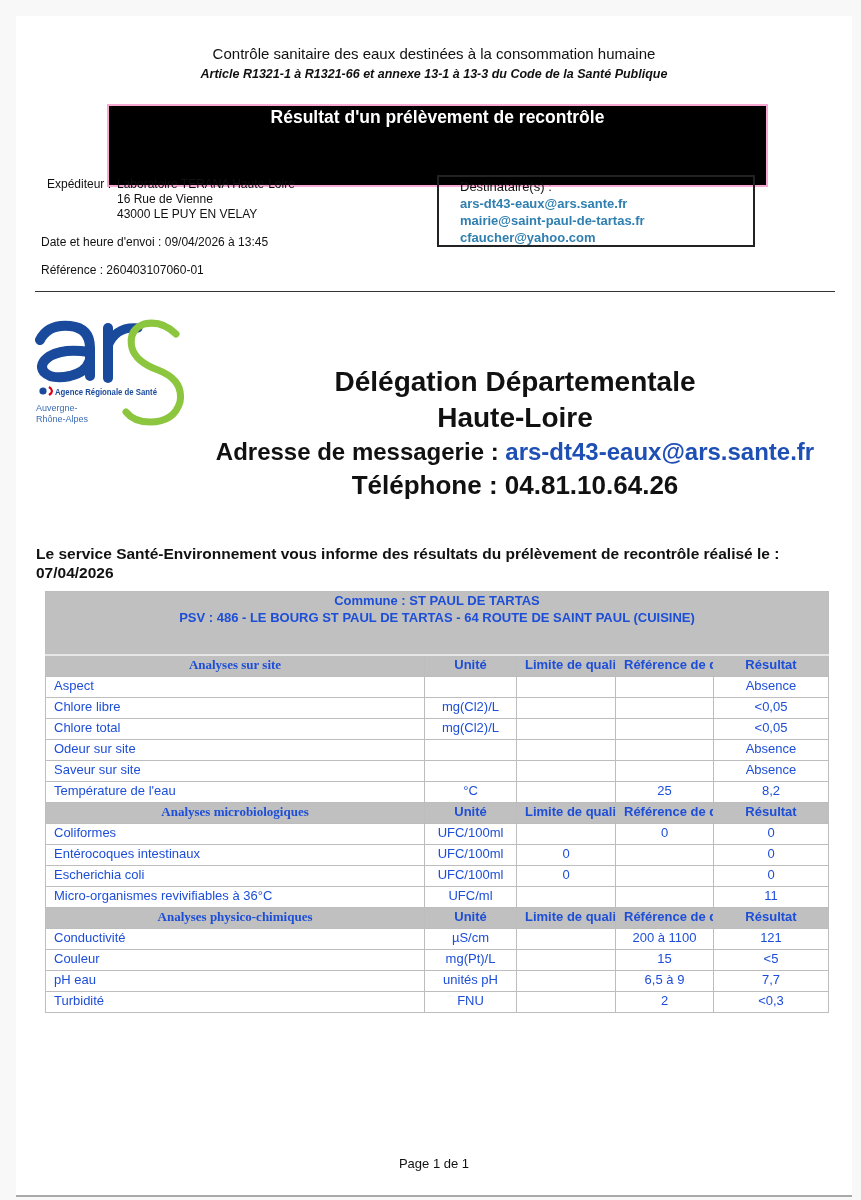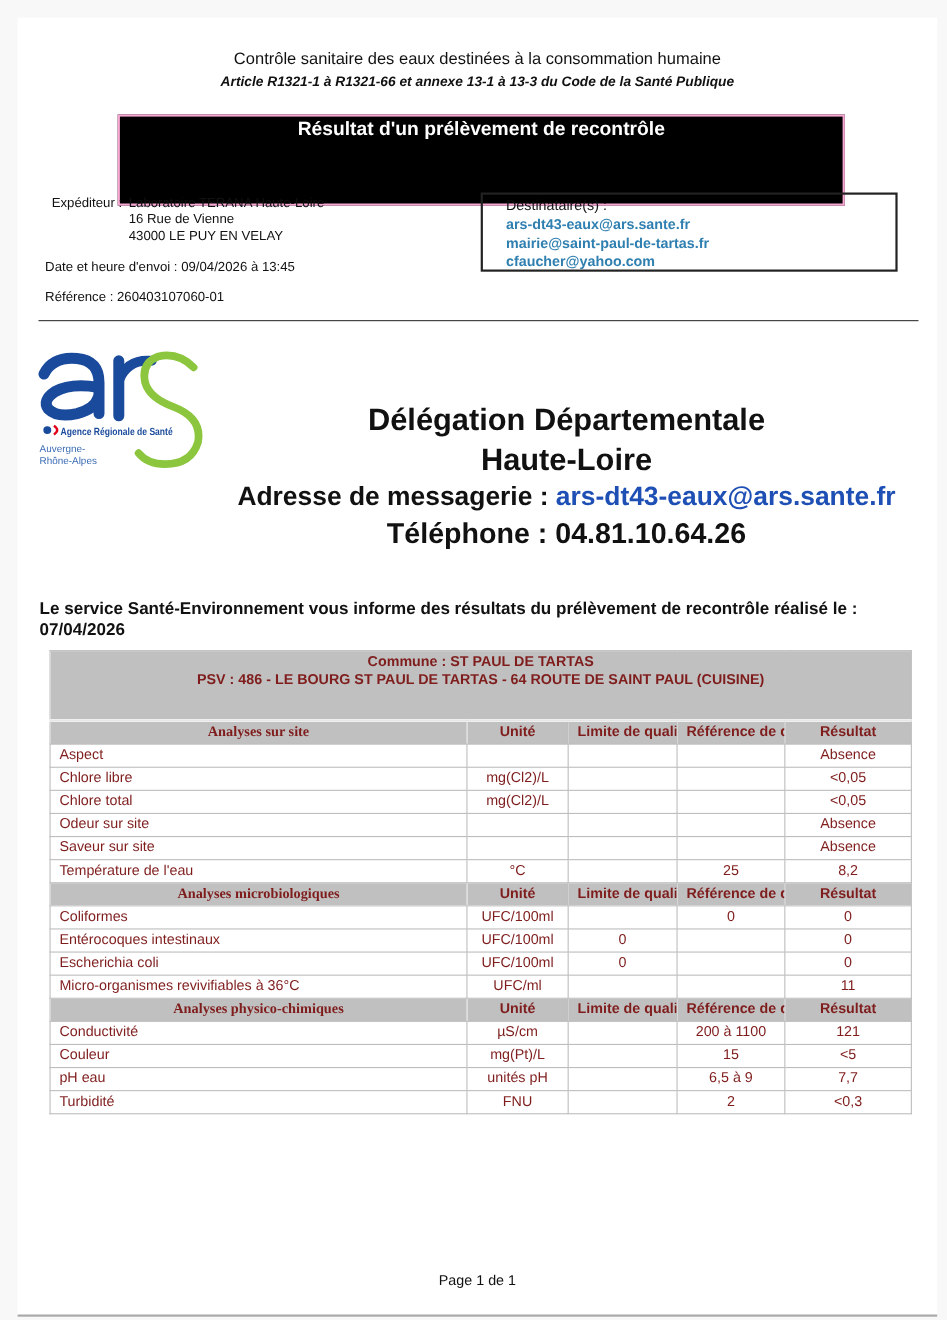--- a/index.html
+++ b/index.html
@@ -64,21 +64,21 @@
       color: #111;
     }
     .sender-row { display: flex; }
     .sender-label { width: 76px; text-align: center; }
     .sender-lines div { white-space: nowrap; }
     .send-date { left: 25px; top: 219px; font-size: 12px; }
     .reference { left: 25px; top: 247px; font-size: 12px; }
 
     .recipients {
       left: 421px; top: 159px;
-      width: 379px; height: 72px;
+      width: 318px; height: 72px;
       border: 2px solid #222;
       box-sizing: border-box;
       padding: 1px 0 0 21px;
       font-size: 13px;
       line-height: 17px;
     }
     .recipients .label { color: #111; }
     .recipients .email {
       color: #2f7fb0;
       font-weight: bold;
@@ -142,21 +142,21 @@
       line-height: 19px;
     }
 
     table.results {
       position: absolute;
       left: 29px; top: 575px;
       width: 783px;
       border-collapse: collapse;
       table-layout: fixed;
       font-size: 13px;
-      color: #7f1d1d;
+      color: #1d4ed8;
       padding-left: 29px;
     }
     table.results td, table.results th {
       border: 1px solid #bdbdbd;
       padding: 0 8px;
       height: 20px;
       line-height: 17px;
       vertical-align: top;
       overflow: hidden;
       white-space: nowrap;

